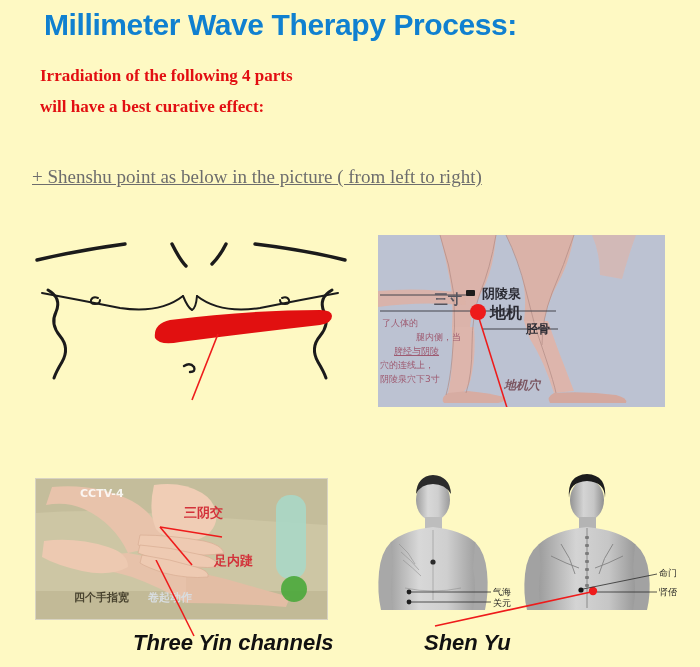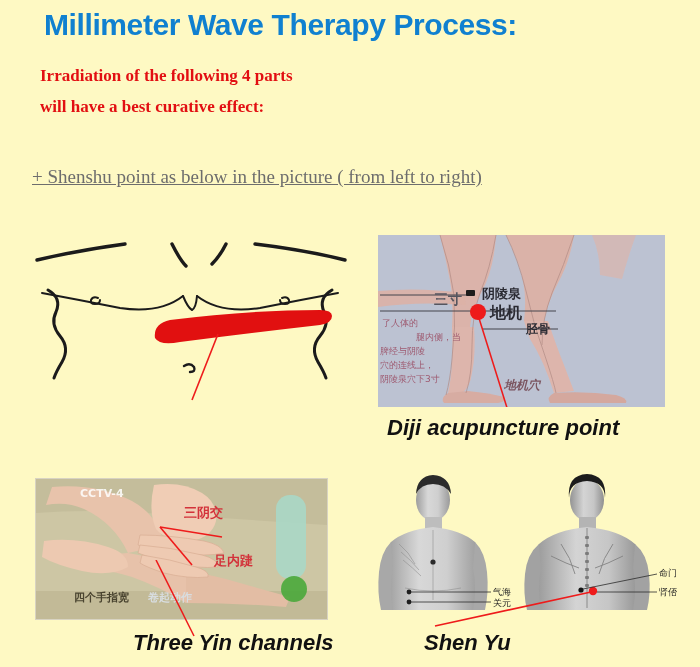--- a/index.html
+++ b/index.html
@@ -201,26 +201,25 @@
     </svg>
 
     <div class="cn" style="left:104px; top:50px; font-size:13px;">阴陵泉</div>
     <div class="cn" style="left:112px; top:68px; font-size:16px;">地机</div>
     <div class="cn" style="left:148px; top:86px; font-size:12px;">胫骨</div>
     <div class="cn" style="left:56px; top:56px; font-size:14px; color:#55555f;">三寸</div>
     <div class="cn" style="left:126px; top:142px; font-size:12px; color:#7b5560;font-style:italic;">地机穴</div>
 
     <div class="cn-side" style="left:4px; top:82px;text-align:center;">了人体的</div>
     <div class="cn-side" style="left:2px; top:96px;margin-left:36px;">腿内侧，当</div>
-    <div class="cn-side" style="left:2px; top:110px;">脾经与阴陵</div>
+    <div class="cn-side" style="left:16px; top:110px;text-decoration:underline;">脾经与阴陵</div>
     <div class="cn-side" style="left:2px; top:124px;">穴的连线上，</div>
     <div class="cn-side" style="left:2px; top:138px;">阴陵泉穴下3寸</div>
   </div>
 
-  <div class="caption" id="cap-diji">Diji acupuncture point</div>
 
   <div class="figure" id="fig-threeyin">
     <svg viewBox="0 0 291 140" xmlns="http://www.w3.org/2000/svg">
 
       <rect x="0" y="0" width="291" height="140" fill="#cdc6a4"></rect>
       <path d="M0 0 H291 V46 Q 200 40 110 34 Q 50 30 0 34 Z" fill="#c4bd9b"></path>
       <rect x="0" y="112" width="291" height="28" fill="#c2ba97"></rect>
 
       <path d="M16 8 Q 60 4 96 22 Q 122 36 128 66 L92 74 Q 78 44 48 30 Q 30 22 10 26 Z" fill="#e8c3ab"></path>
 

